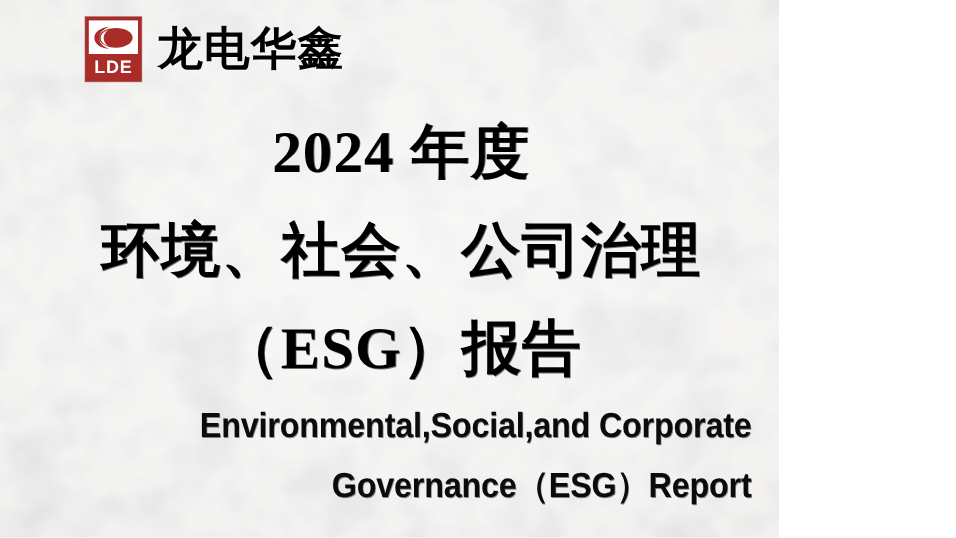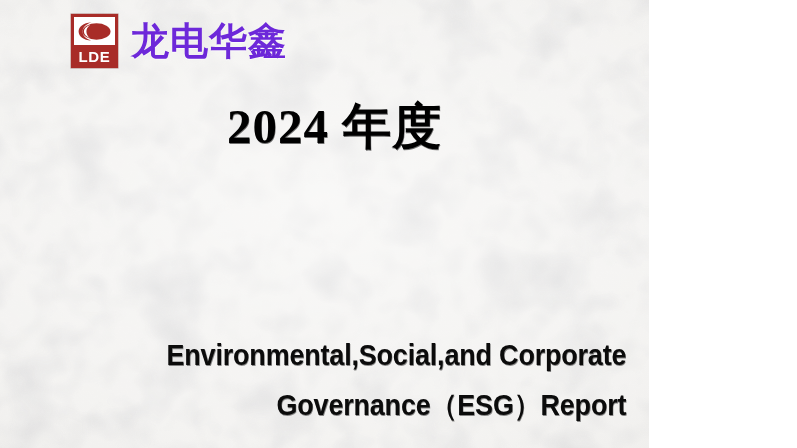--- a/index.html
+++ b/index.html
@@ -80,21 +80,21 @@
     bottom: 4px;
     text-align: center;
     color: #ffffff;
     font-family: "Liberation Sans", sans-serif;
     font-weight: 700;
     font-size: 15px;
     letter-spacing: 0.6px;
     line-height: 1;
   }
   #logo-wordmark {
-    color: #6d28d9;
+    color: #000000;
     font-family: "Liberation Sans", sans-serif;
     font-weight: 700;
     font-size: 38px;
     letter-spacing: 1px;
     line-height: 1;
     white-space: nowrap;
     text-shadow: 0 1px 0 rgba(255,255,255,0.6);
   }
 
   
@@ -192,20 +192,22 @@
         </svg>
       </div>
       <div id="logo-mark-text">LDE</div>
     </div>
 
     <div id="logo-wordmark">龙电华鑫</div>
   </div>
 
   <div id="title-block">
     <div class="title-line">2024 年度</div>
+    <div class="title-line">环境、社会、公司治理</div>
+    <div class="title-line">（ESG）报告</div>
   </div>
 
   <div id="subtitle-block">
     <div class="subtitle-line">Environmental,Social,and Corporate</div>
     <div class="subtitle-line">Governance（ESG）Report</div>
   </div>
 
 </div>
 
 </body></html>

